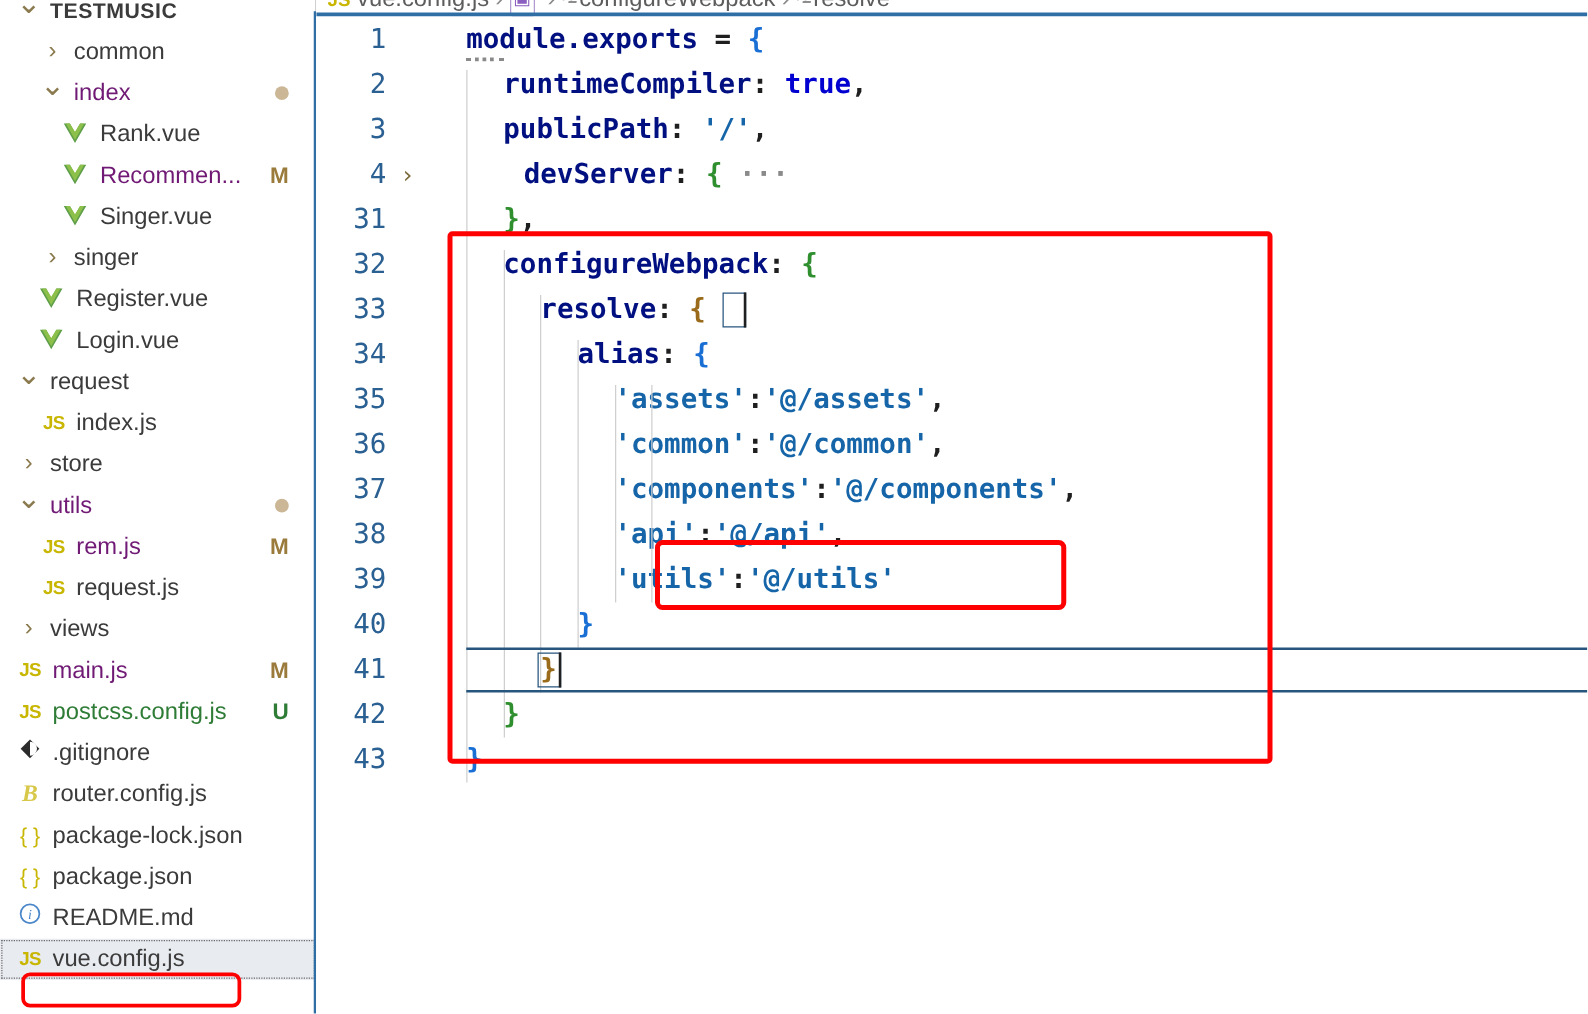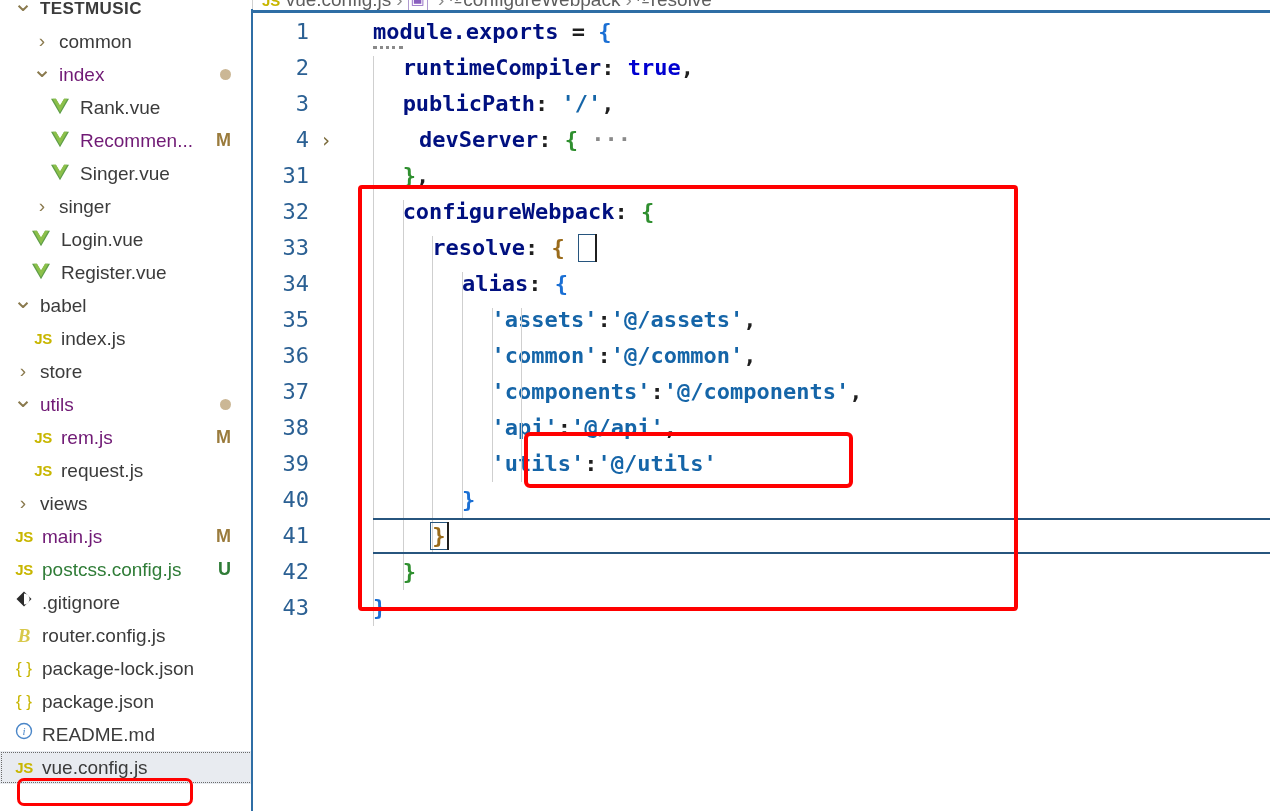--- a/index.html
+++ b/index.html
@@ -314,36 +314,36 @@
           <span class="flabel">singer</span>
         </div>
         <div class="tree-row">
           <span class="indent" style="width: 31px;"></span>
           <span class="vueicon">
             <svg width="20" height="18" viewBox="0 0 24 22">
               <path d="M1 1 L7 1 L12 10 L17 1 L23 1 L12 20 Z" fill="#5f9e4a"></path>
               <path d="M7 1 L12 9 L17 1 L21 1 L12 17 L3 1 Z" fill="#8cc04a"></path>
             </svg>
           </span>
-          <span class="flabel">Login.vue</span>
+          <span class="flabel">Register.vue</span>
         </div>
         <div class="tree-row">
           <span class="indent" style="width: 31px;"></span>
           <span class="vueicon">
             <svg width="20" height="18" viewBox="0 0 24 22">
               <path d="M1 1 L7 1 L12 10 L17 1 L23 1 L12 20 Z" fill="#5f9e4a"></path>
               <path d="M7 1 L12 9 L17 1 L21 1 L12 17 L3 1 Z" fill="#8cc04a"></path>
             </svg>
           </span>
-          <span class="flabel">Register.vue</span>
+          <span class="flabel">Login.vue</span>
         </div>
         <div class="tree-row">
           <span class="indent" style="width: 12px;"></span>
           <span class="tw" style="font-size: 24px; top: -6px;">⌄</span>
-          <span class="flabel">babel</span>
+          <span class="flabel">request</span>
         </div>
         <div class="tree-row">
           <span class="indent" style="width: 31px;"></span>
           <span class="ficon js">JS</span>
           <span class="flabel">index.js</span>
         </div>
         <div class="tree-row">
           <span class="indent" style="width: 12px;"></span>
           <span class="tw" style="font-size: 19px; top: -1px;">›</span>
           <span class="flabel">store</span>

